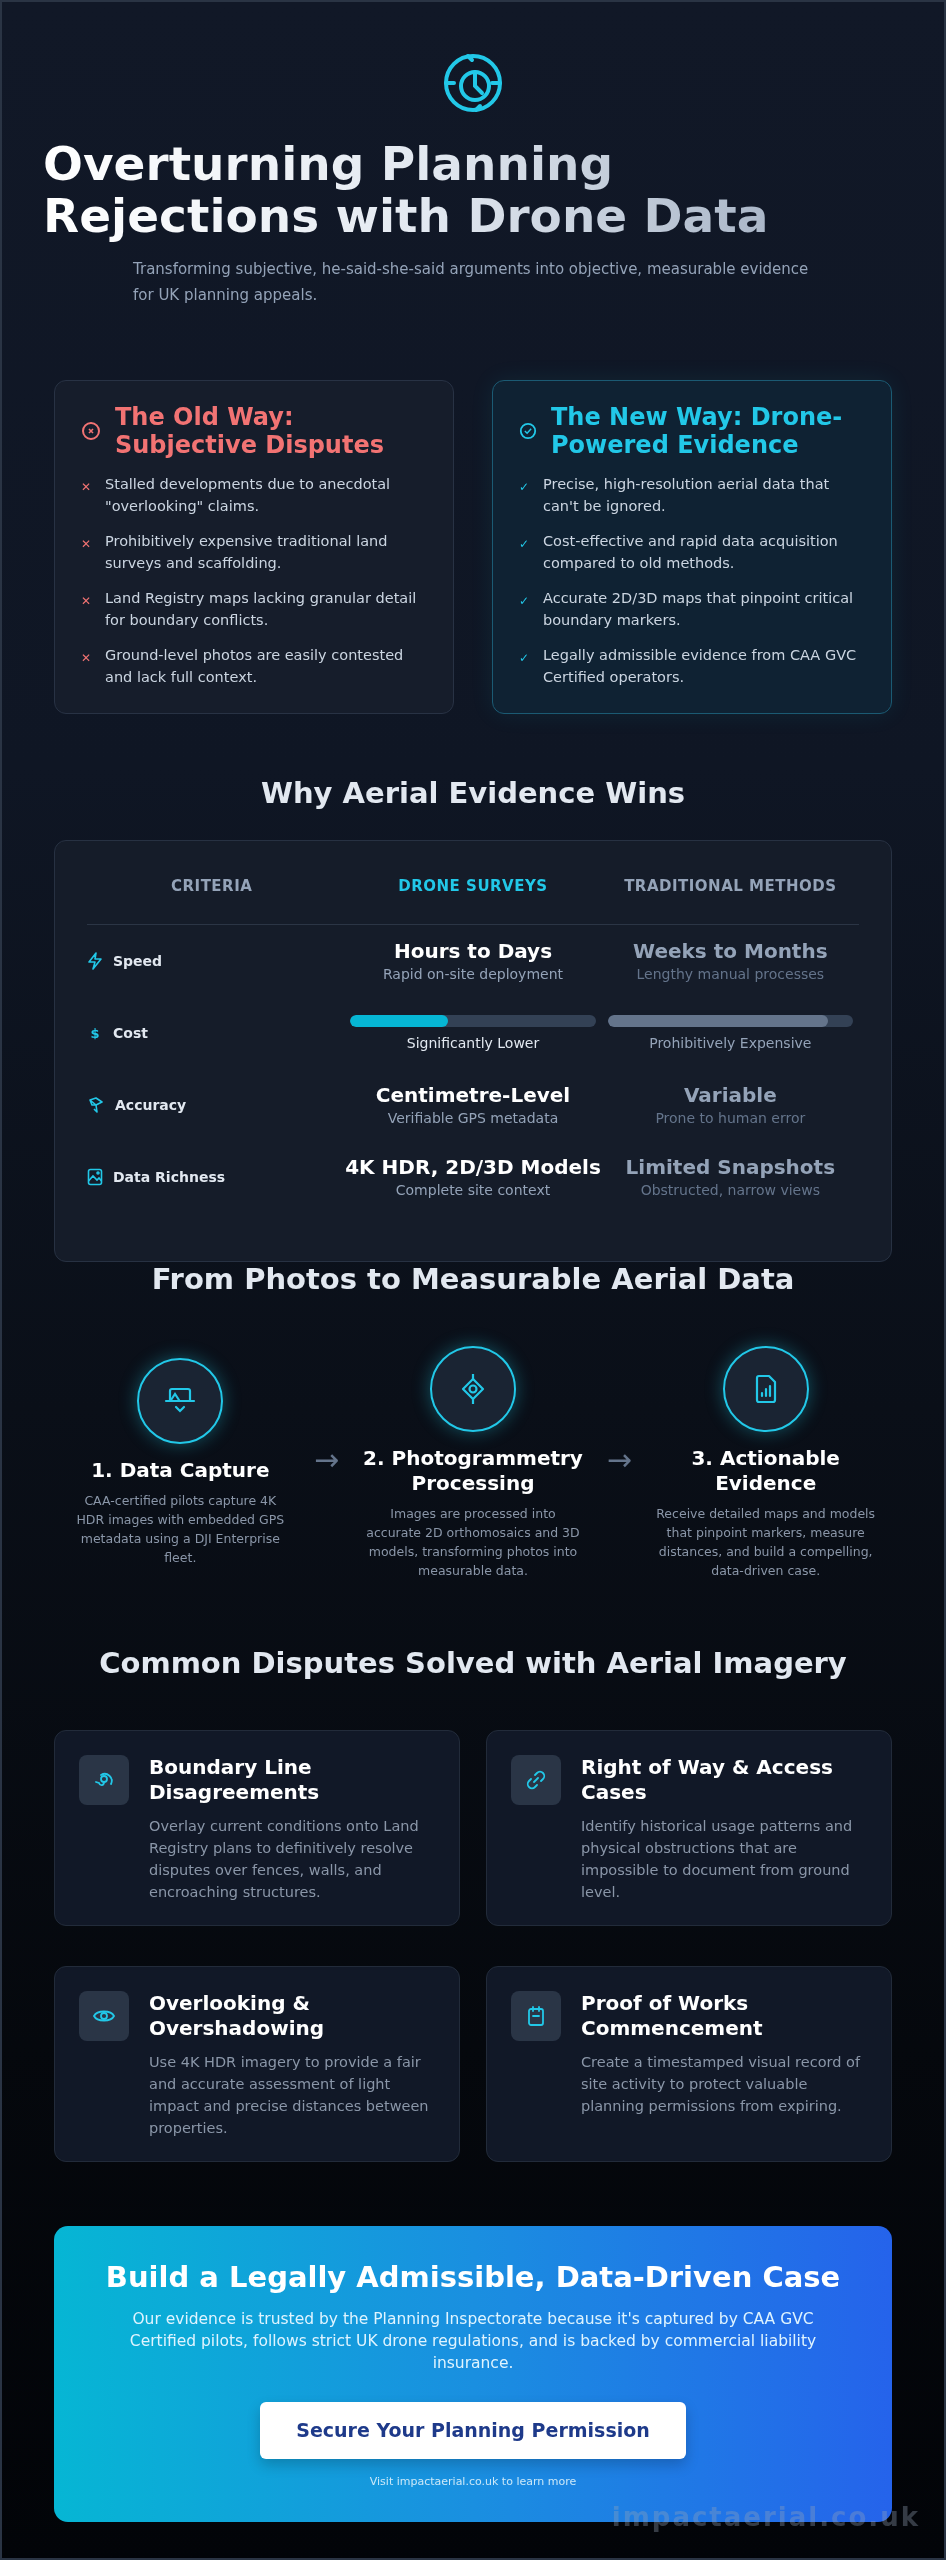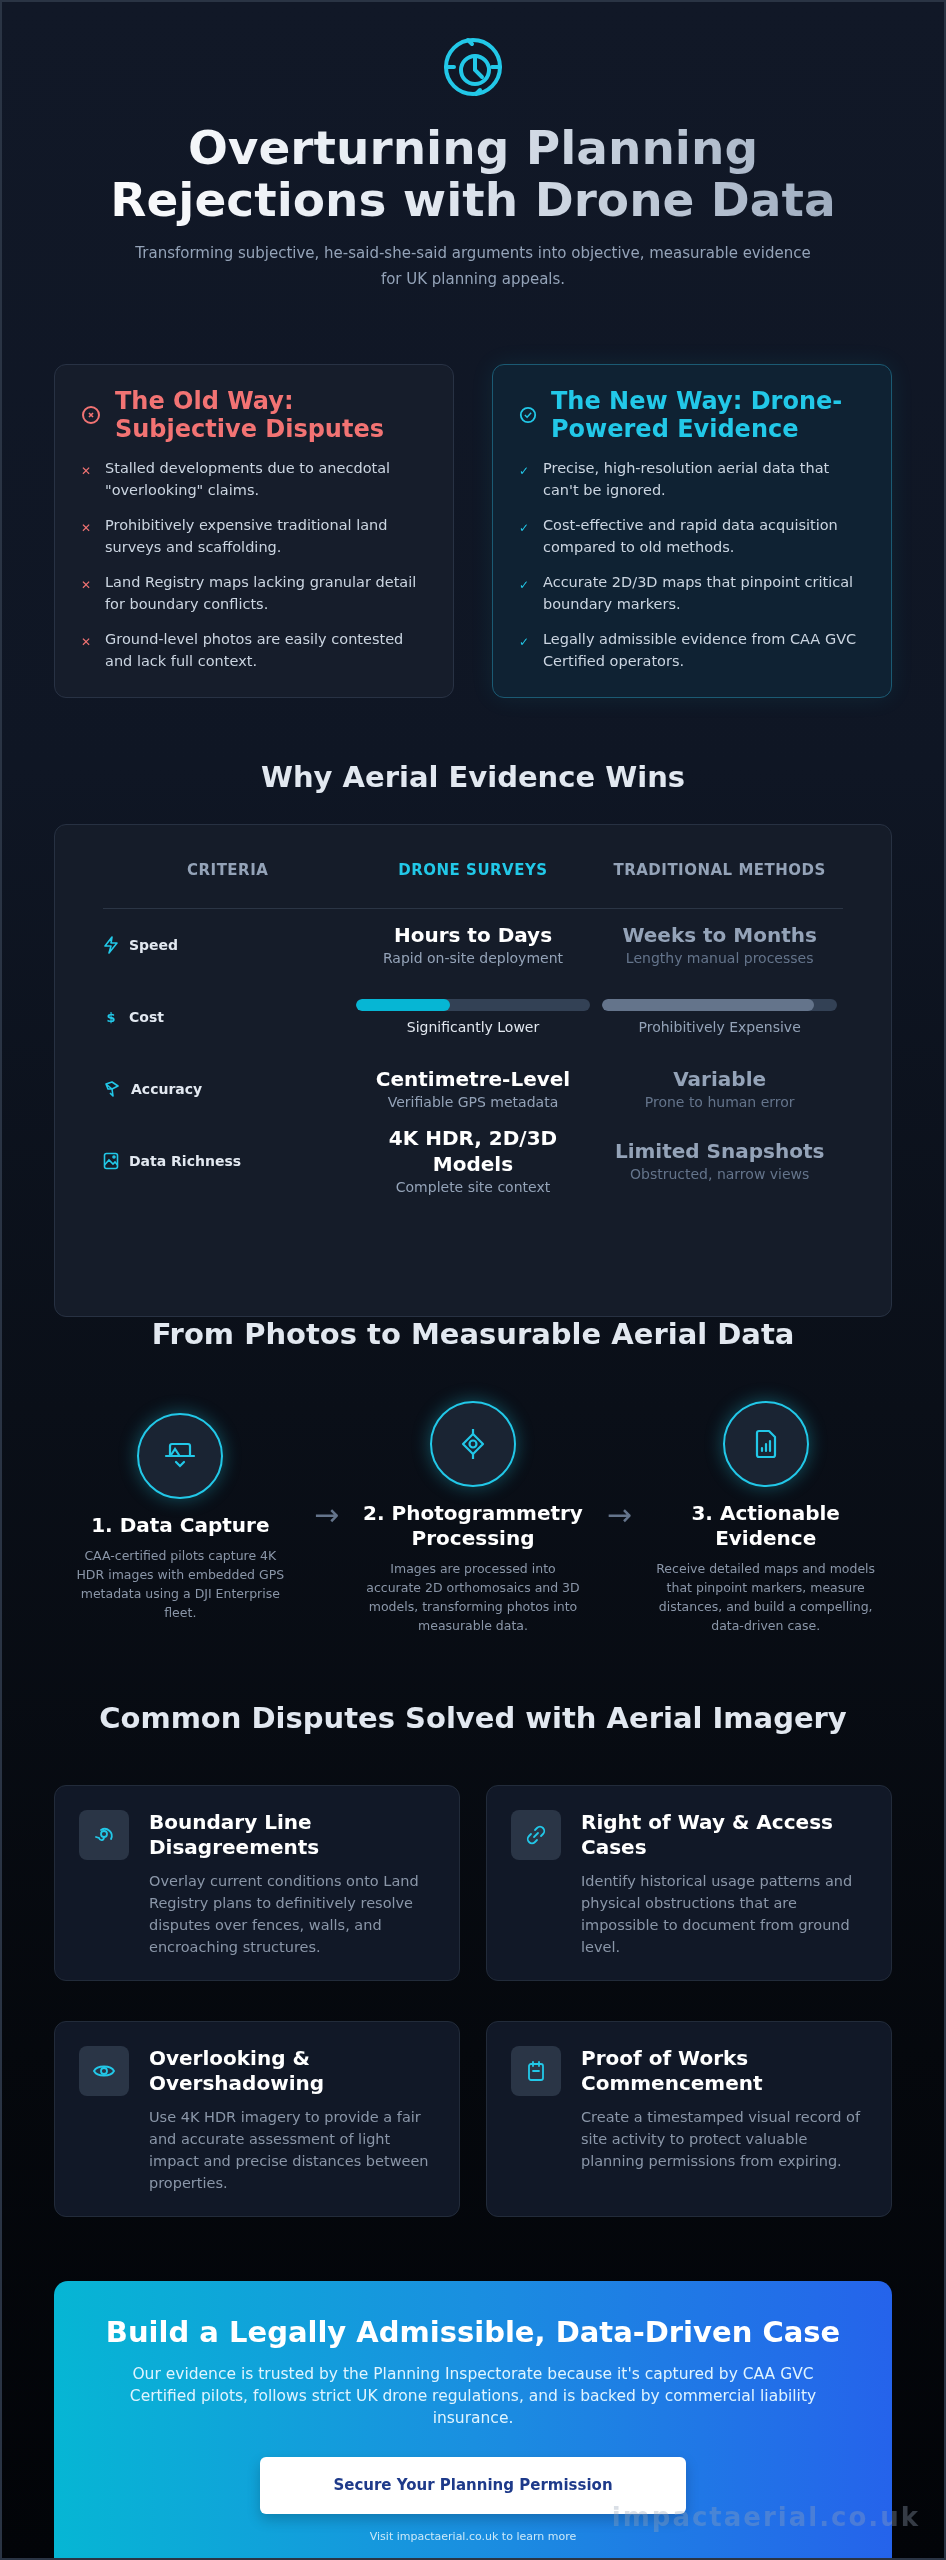--- a/index.html
+++ b/index.html
@@ -11,21 +11,21 @@
     overflow: hidden;
   }
   .page {
     position: relative;
     width: 946px;
     height: 2560px;
     border: 2px solid #2a3444;
     background: linear-gradient(180deg, #111827 0%, #0f1624 30%, #0a0f18 55%, #05080d 80%, #020408 100%);
     overflow: hidden;
   }
-  .hero { text-align: center; padding-top: 32px; }
+  .hero { text-align: left; padding-top: 48px; }
   .hero-logo { width: 66px; height: 66px; margin: 0 auto 22px; }
   .hero-title {
     font-size: 47px; font-weight: 700; line-height: 52px;
     background: linear-gradient(90deg, #ffffff 0%, #e2e8f0 45%, #94a3b8 100%);
     -webkit-background-clip: text; background-clip: text; color: transparent;
     width: 860px; margin: 0 auto;
   }
   .hero-sub {
     font-size: 15px; color: #94a3b8; line-height: 26px;
     width: 680px; margin: 14px auto 0;
@@ -43,22 +43,22 @@
   .new-card .way-title { color: #22c8e8; }
   .way-list { list-style: none; }
   .way-list li { display: flex; gap: 10px; font-size: 14.5px; line-height: 22px; color: #cbd5e1; margin-bottom: 13px; }
   .bullet { flex: 0 0 14px; font-size: 12px; padding-top: 3px; }
   .old-card .bullet { color: #f27373; }
   .new-card .bullet { color: #22c8e8; }
 
   .section-title { text-align: center; font-size: 29px; font-weight: 700; color: #e2e8f0; }
   .why-title { margin-top: 62px; }
   .table-card {
-    margin: 30px 52px 0; height: 493px; border-radius: 12px;
-    background: #151c29; border: 1px solid #273142; padding: 0 48px;
+    margin: 30px 52px 0; height: 422px; border-radius: 12px;
+    background: #151c29; border: 1px solid #273142; padding: 0 32px;
   }
   .t-head { display: grid; grid-template-columns: 1fr 1fr 1fr; height: 84px; align-items: center; border-bottom: 1px solid #2b3545; padding-top: 6px; }
   .t-head div { text-align: center; font-size: 15px; font-weight: 700; letter-spacing: 0.5px; }
   .t-head .c1 { color: #94a3b8; text-align: left; padding-left: 84px; }
   .t-head .c2 { color: #22c8e8; }
   .t-head .c3 { color: #94a3b8; }
   .t-row { display: grid; grid-template-columns: 1fr 1fr 1fr; align-items: center; height: 72px; }
   .t-row:first-of-type { margin-top: 12px; }
   .crit { display: flex; align-items: center; gap: 10px; font-size: 14px; font-weight: 700; color: #e2e8f0; }
   .val { text-align: center; }
@@ -104,21 +104,21 @@
   .cta {
     margin: 64px 52px 0; height: 296px; border-radius: 14px;
     background: linear-gradient(90deg, #06b6d4 0%, #1a8fe0 50%, #2563eb 100%);
     text-align: center; padding-top: 34px; position: relative;
   }
   .cta-title { font-size: 29px; font-weight: 700; color: #ffffff; }
   .cta-text { font-size: 15.5px; line-height: 22px; color: #dff4ff; width: 740px; margin: 14px auto 0; }
   .cta-btn {
     display: inline-block; margin-top: 28px; width: 426px; height: 57px;
     background: #ffffff; color: #1e3a8a; border-radius: 6px;
-    font-size: 15px; font-weight: 700; line-height: 57px;
+    font-size: 19px; font-weight: 700; line-height: 57px;
     box-shadow: 0 6px 14px rgba(0,0,0,0.2); border: none; font-family: "DejaVu Sans", sans-serif;
   }
   .cta-note { font-size: 11px; color: #cbe8f8; margin-top: 16px; }
   .watermark {
     position: absolute; right: 24px; top: 2500px; font-size: 26px; font-weight: 700;
     color: rgba(148,163,184,0.35); letter-spacing: 2px;
   }
 </style>
 </head>
 <body>

